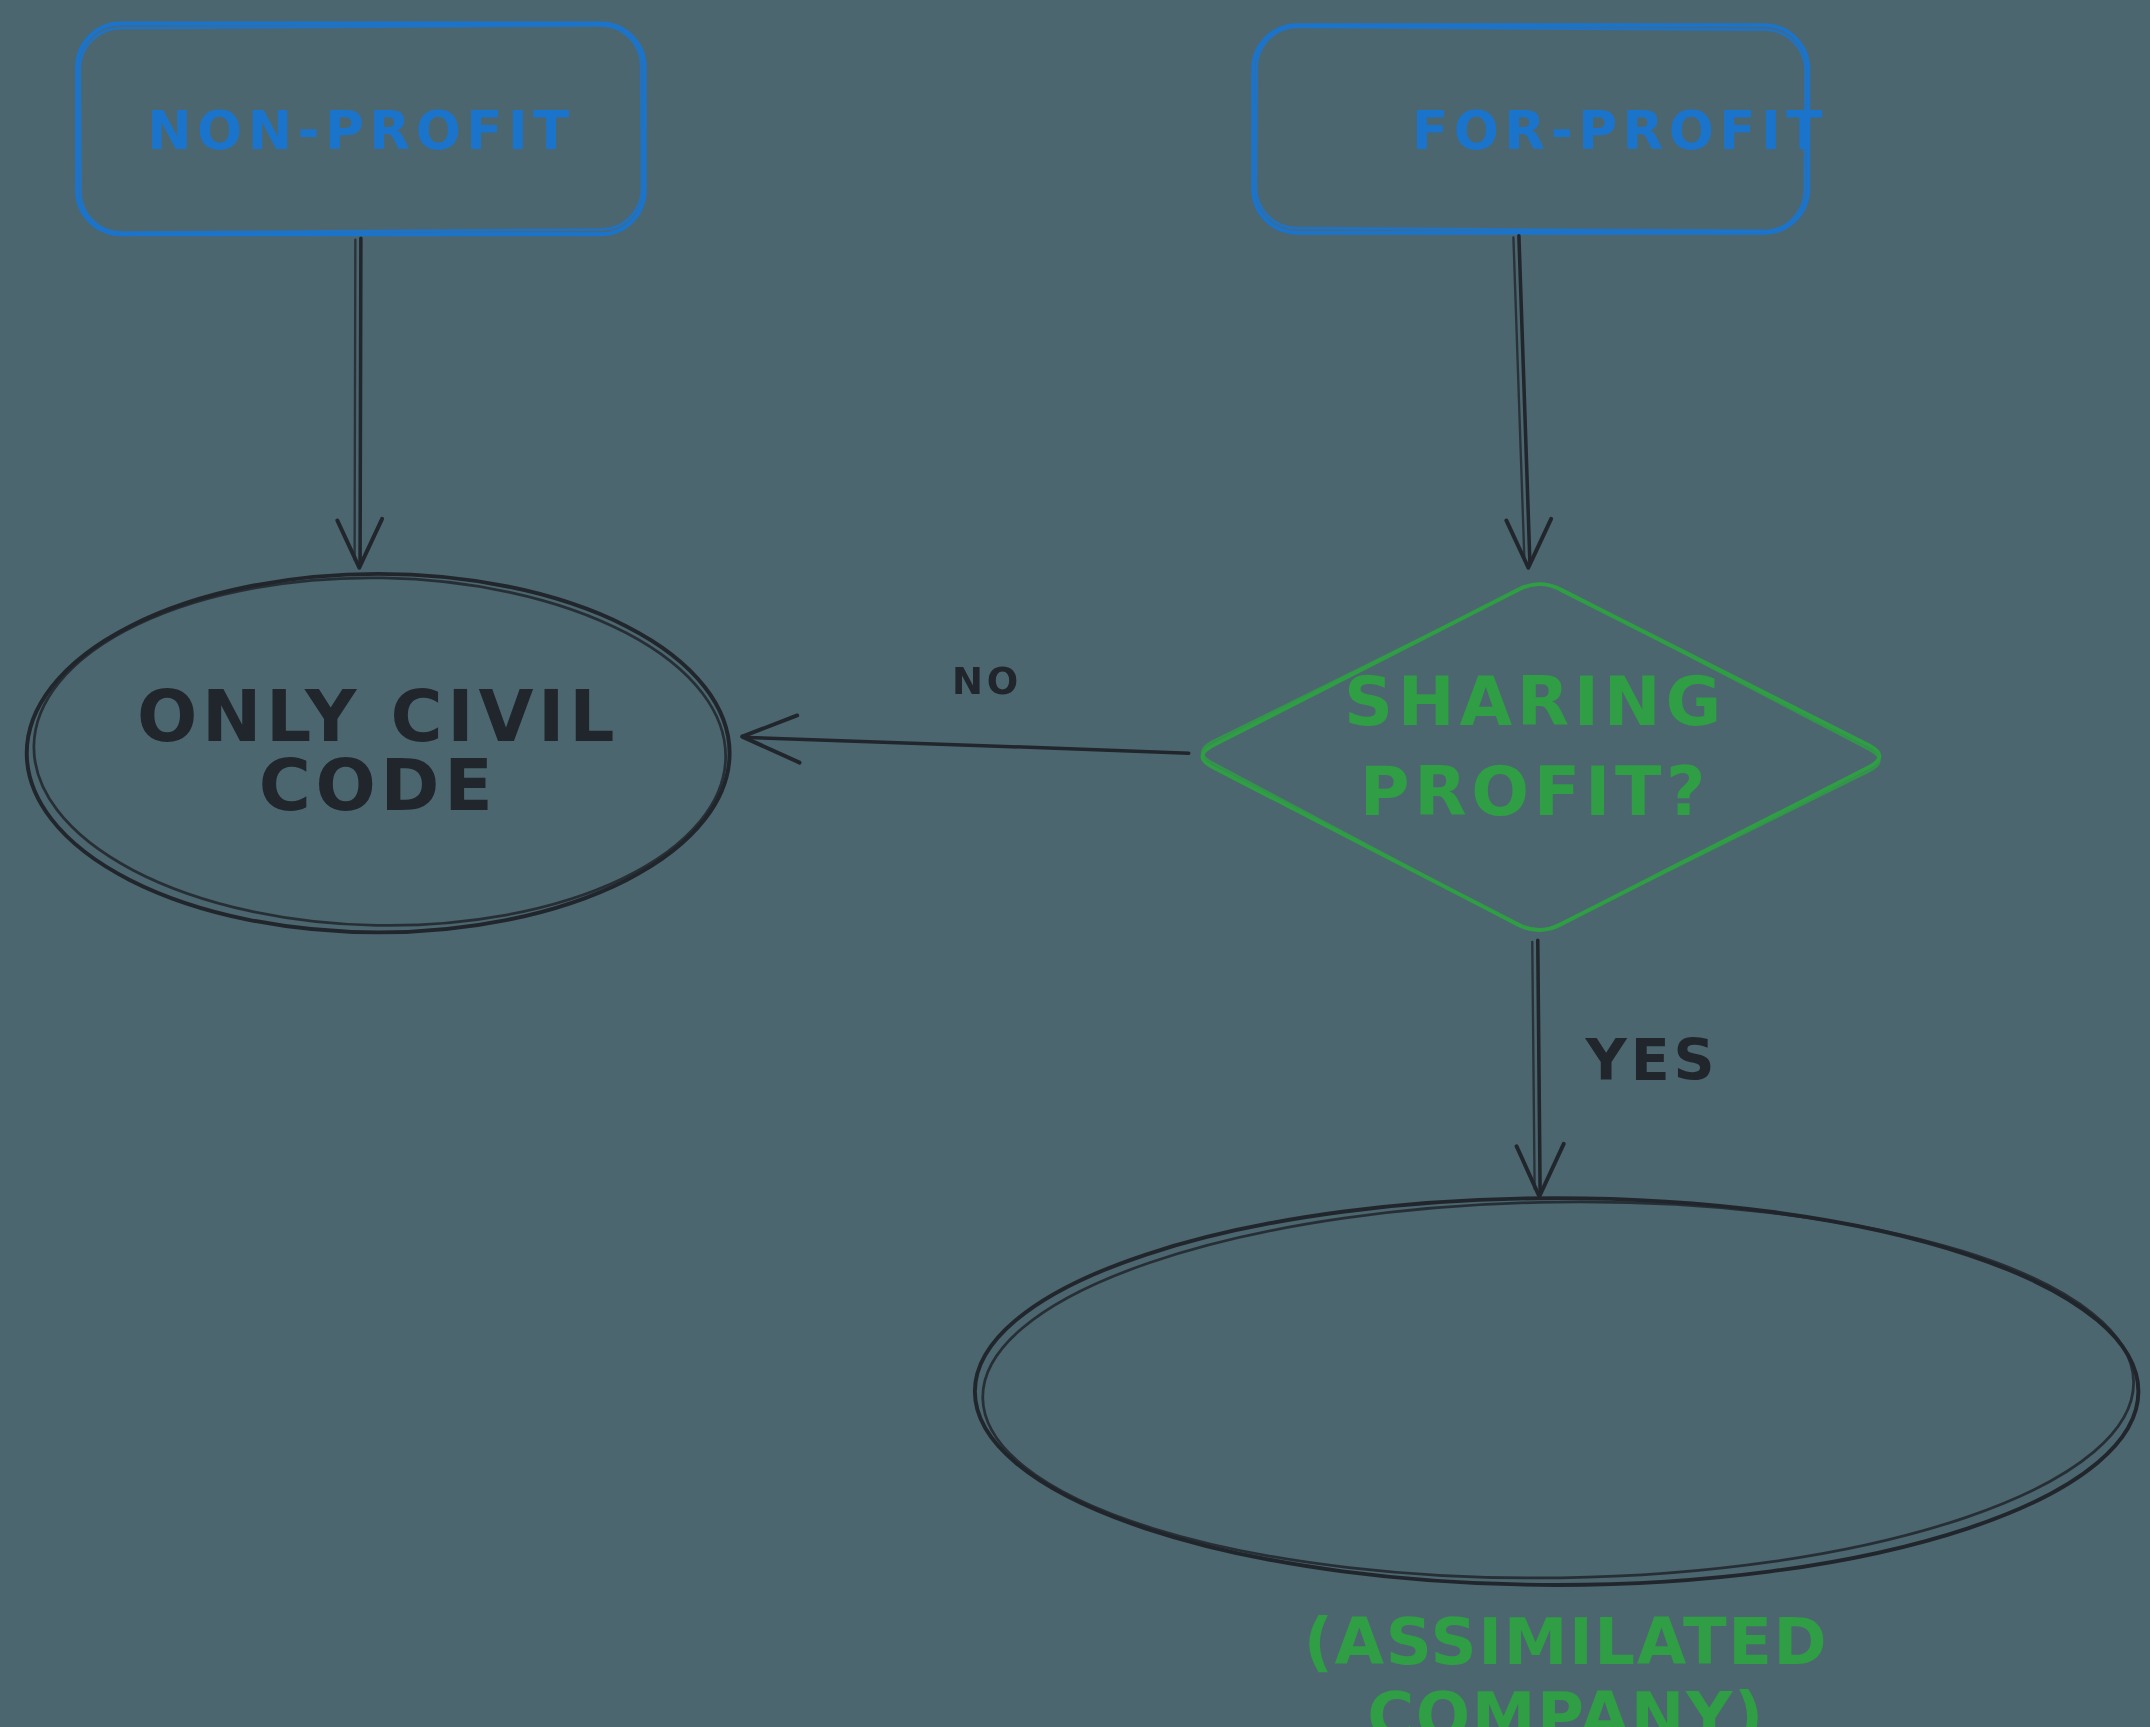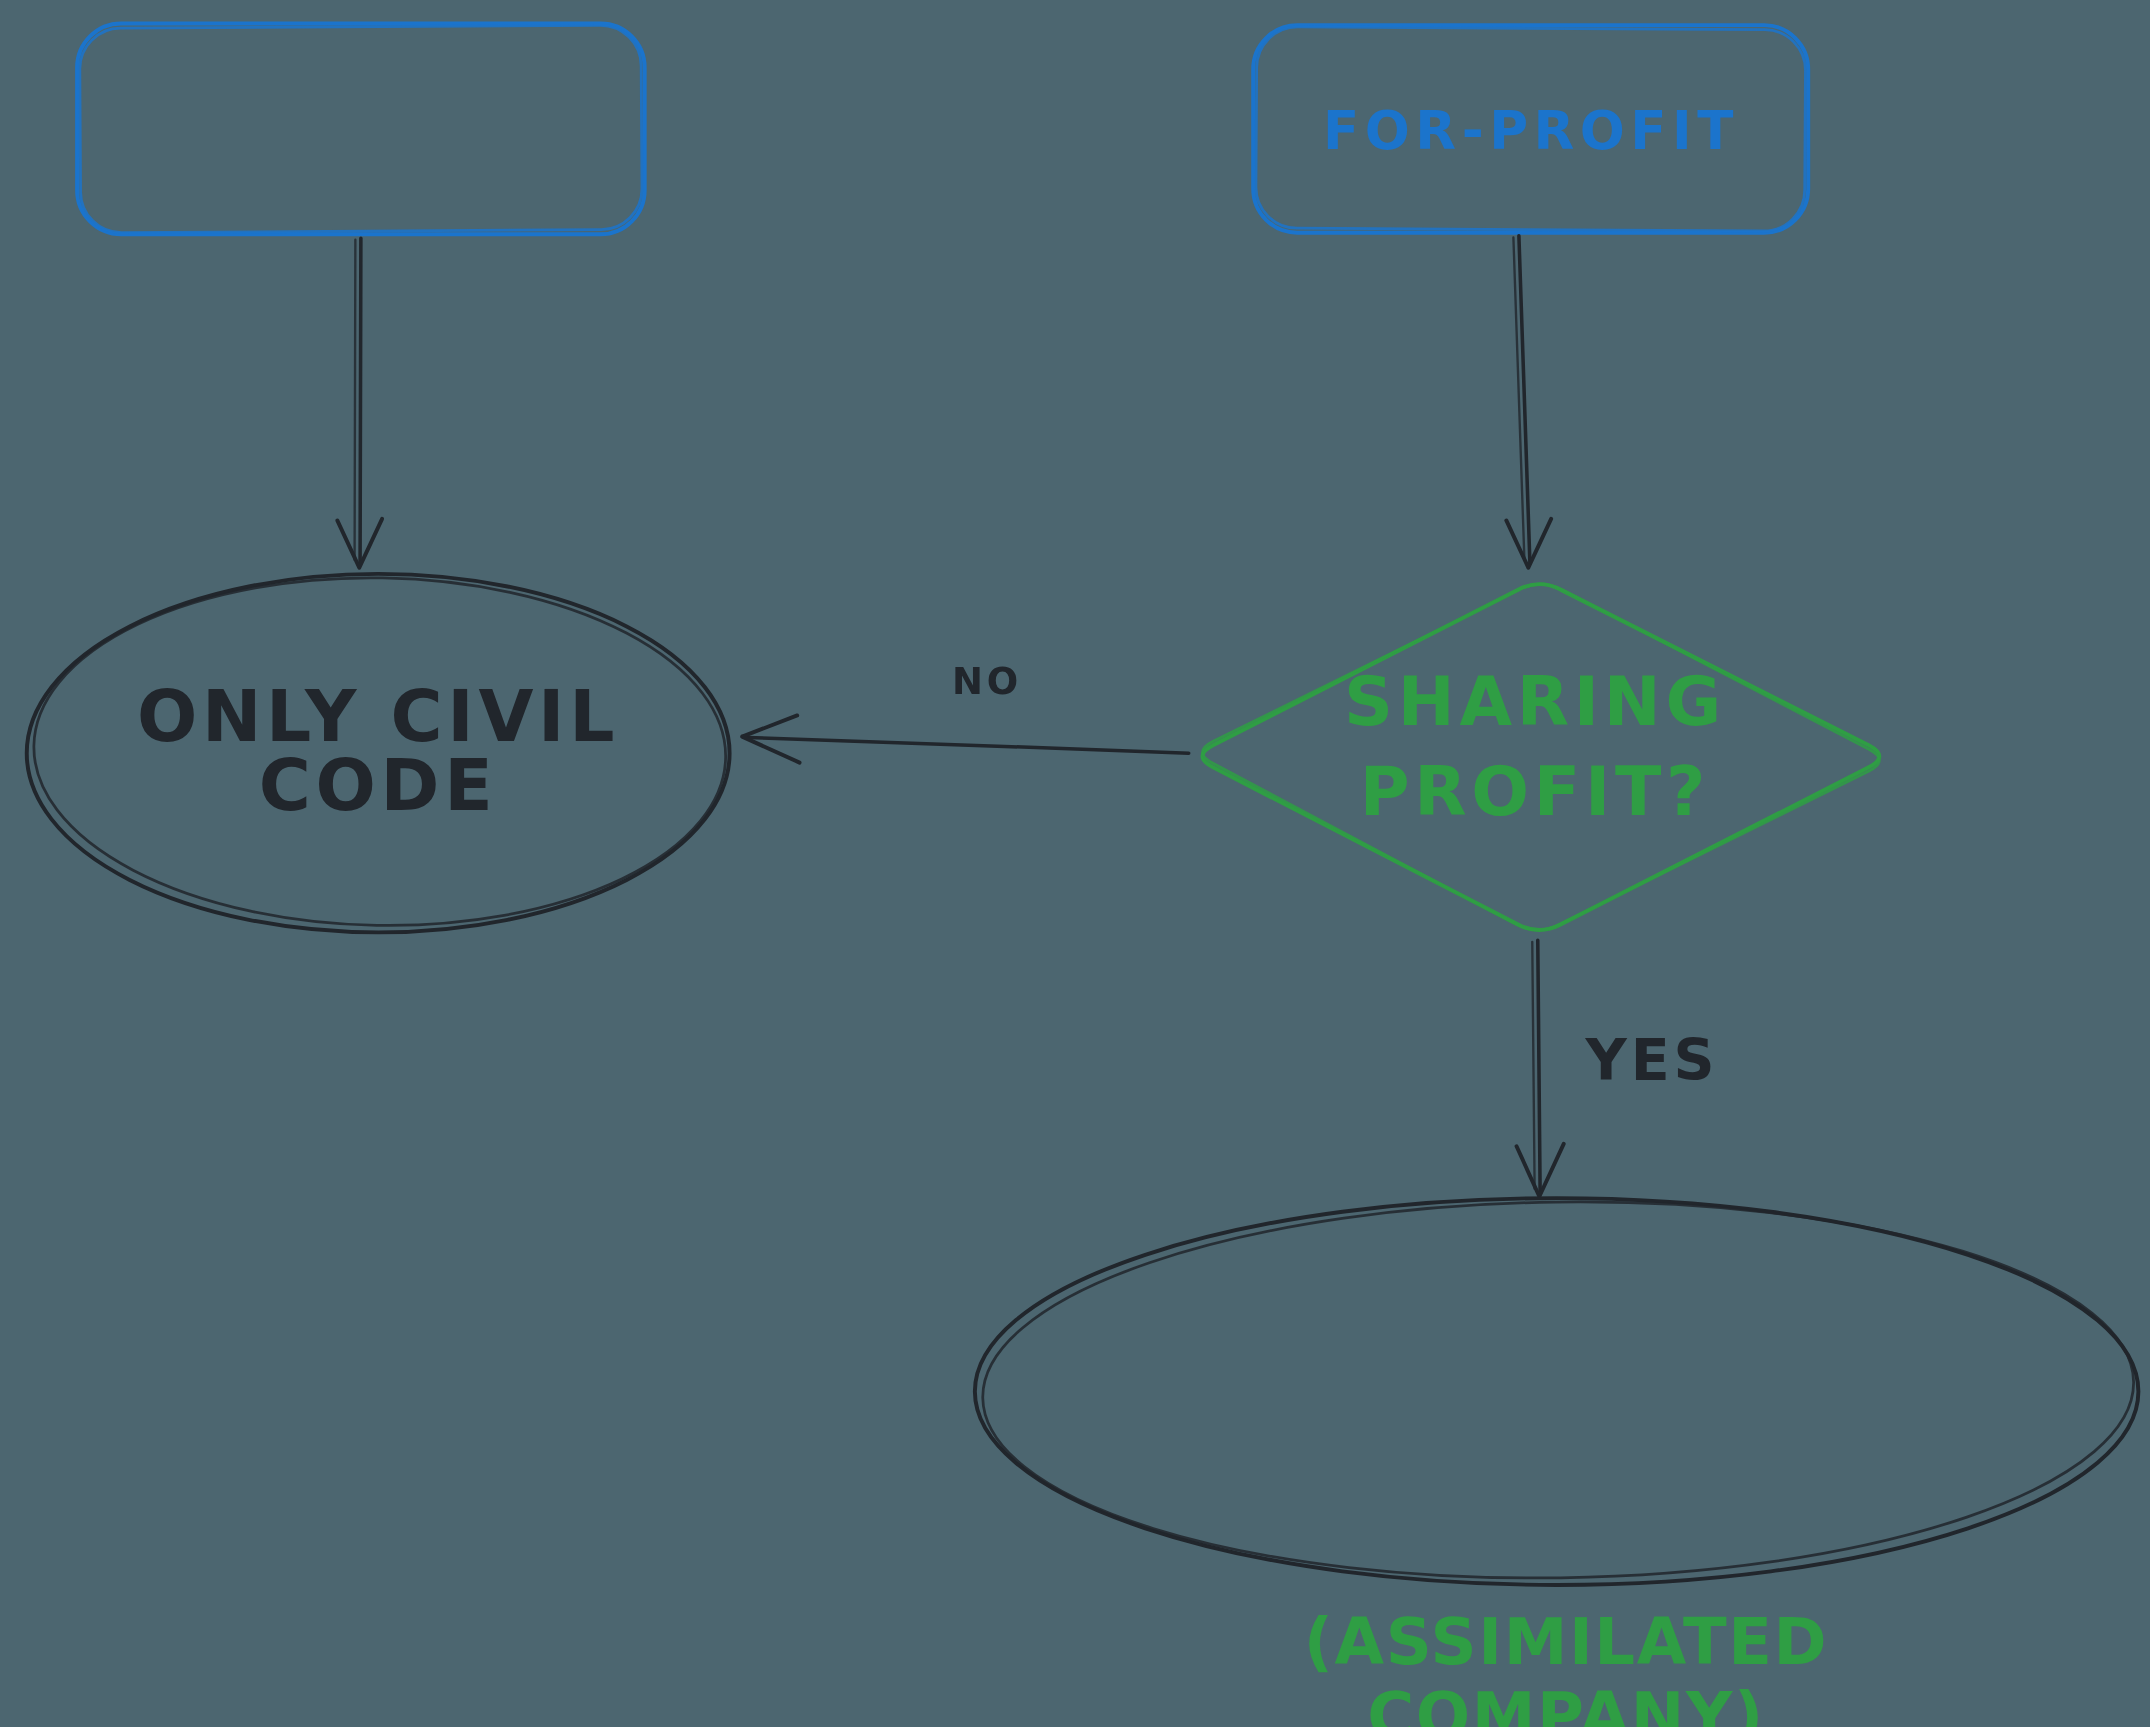--- a/index.html
+++ b/index.html
@@ -33,21 +33,21 @@
     text-align:center;
     font-weight:bold;
     white-space:pre-line;
     user-select:none;
   }
   .t-blue{color:var(--blue,#1b74cc);}
   .t-green{color:var(--green,#2f9e44);}
   .t-ink{color:var(--ink,#21262c);}
 
   .lbl-nonprofit {left:361px;  top:130px;  font-size:53px; letter-spacing:5.5px;}
-  .lbl-forprofit {left:1531px; top:130px;  font-size:53px; letter-spacing:5.5px;}
+  .lbl-forprofit {left:1620px; top:130px;  font-size:53px; letter-spacing:5.5px;}
   .lbl-onlycivil {left:378px;  top:751px;  font-size:71px; letter-spacing:4.7px; line-height:69px;}
   .lbl-sharing   {left:1535px; top:747px;  font-size:68px; letter-spacing:4.7px; line-height:90px;}
   .lbl-no        {left:987px; top:681px;  font-size:37px; letter-spacing:3.9px;}
   .lbl-yes       {left:1652px; top:1060px; font-size:57px; letter-spacing:3.9px;text-align:center;}
   .lbl-civilcom  {left:1556px; top:1390px; font-size:61px; letter-spacing:4.7px; line-height:83px;}
   .lbl-caption   {left:1566px; top:1679px; font-size:64px; letter-spacing:1.6px;}
 </style>
 </head>
 <body>
 
@@ -97,20 +97,21 @@
       <path class="stroke-ink shaft2" d="M1949 1198 L1952 1512"></path>
       <path class="stroke-ink head" d="M1929 1458 L1958 1522 M1989 1455 L1958 1522"></path>
     </g>
 
     <g>
       <ellipse class="stroke-ink pass1" cx="1980" cy="1770" rx="740" ry="246"></ellipse>
       <ellipse class="stroke-ink pass2" cx="1982" cy="1768" rx="732" ry="239" transform="rotate(-0.8 1980 1770)"></ellipse>
     </g>
   </svg>
 
+  <div class="label t-blue lbl-nonprofit">NON-PROFIT</div>
   <div class="label t-blue lbl-forprofit">FOR-PROFIT</div>
   <div class="label t-ink lbl-onlycivil">ONLY CIVIL
 CODE</div>
   <div class="label t-green lbl-sharing">SHARING
 PROFIT?</div>
   <div class="label t-ink lbl-no">NO</div>
   <div class="label t-ink lbl-yes">YES</div>
   <div class="label t-green lbl-caption">(ASSIMILATED COMPANY)</div>
 
 </div>

